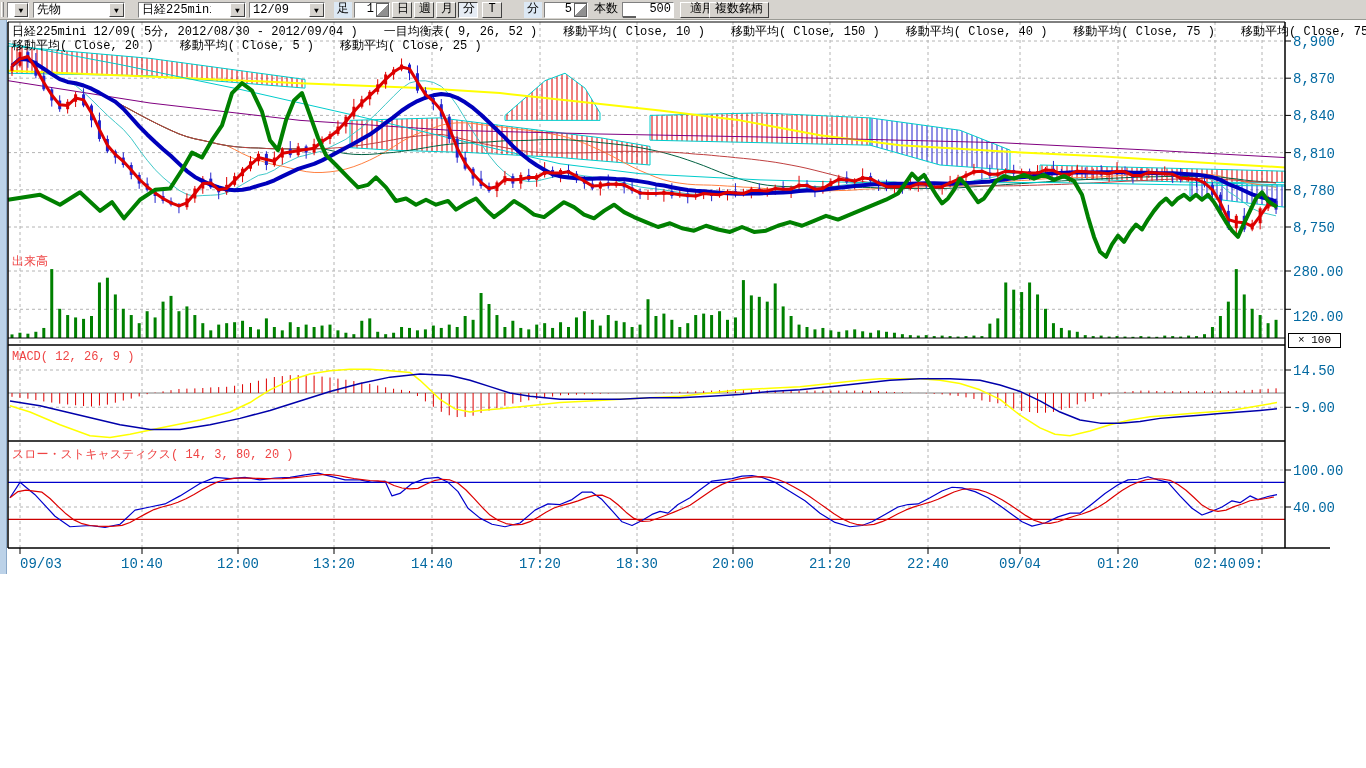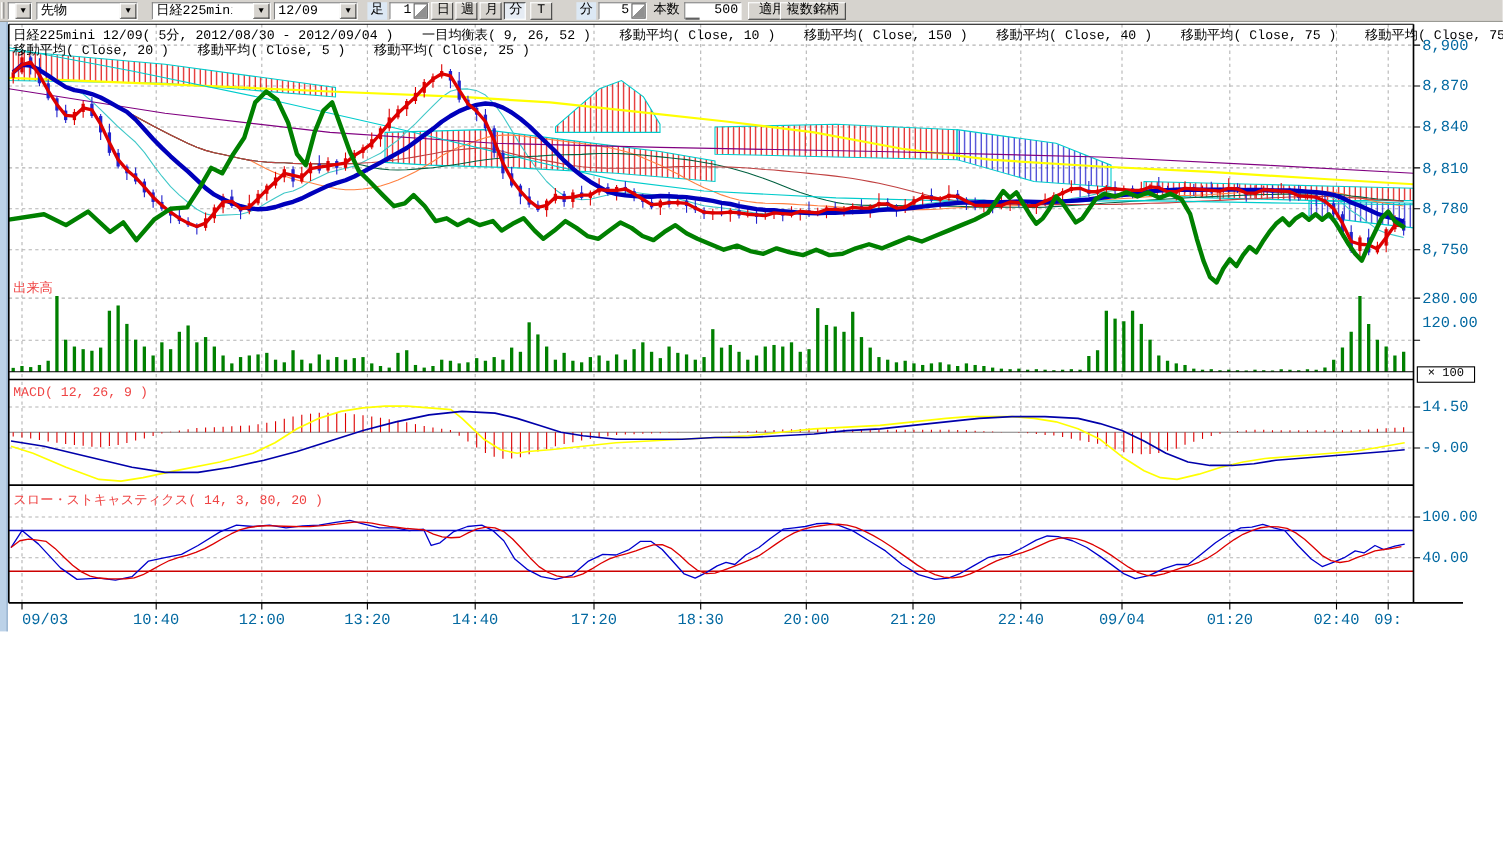--- a/index.html
+++ b/index.html
@@ -858,34 +858,34 @@
   <div class="panel-label" style="left:12px; top:426px;">スロー・ストキャスティクス( 14, 3, 80, 20 )</div>
 
   <div id="axis-layer">
       <div class="axis-label" style="top: 14px; left: 1293px;">8,900</div>
       <div class="axis-label" style="top: 51.2px; left: 1293px;">8,870</div>
       <div class="axis-label" style="top: 88.4px; left: 1293px;">8,840</div>
       <div class="axis-label" style="top: 125.6px; left: 1293px;">8,810</div>
       <div class="axis-label" style="top: 162.8px; left: 1293px;">8,780</div>
       <div class="axis-label" style="top: 200px; left: 1293px;">8,750</div>
       <div class="axis-label" style="top: 244px; left: 1293px;">280.00</div>
-      <div class="axis-label" style="top: 266px; left: 1293px;">120.00</div>
+      <div class="axis-label" style="top: 289px; left: 1293px;">120.00</div>
       <div class="axis-label" style="top: 343.003px; left: 1293px;">14.50</div>
       <div class="axis-label" style="top: 380.274px; left: 1293px;">-9.00</div>
       <div class="axis-label" style="top: 443px; left: 1293px;">100.00</div>
       <div class="axis-label" style="top: 480px; left: 1293px;">40.00</div>
       <div class="axis-label" style="top: 536px; left: 20px;">09/03</div>
       <div class="axis-label" style="top: 536px; left: 118px; width: 48px; text-align: center;">10:40</div>
       <div class="axis-label" style="top: 536px; left: 214px; width: 48px; text-align: center;">12:00</div>
       <div class="axis-label" style="top: 536px; left: 310px; width: 48px; text-align: center;">13:20</div>
       <div class="axis-label" style="top: 536px; left: 408px; width: 48px; text-align: center;">14:40</div>
       <div class="axis-label" style="top: 536px; left: 516px; width: 48px; text-align: center;">17:20</div>
       <div class="axis-label" style="top: 536px; left: 613px; width: 48px; text-align: center;">18:30</div>
       <div class="axis-label" style="top: 536px; left: 709px; width: 48px; text-align: center;">20:00</div>
       <div class="axis-label" style="top: 536px; left: 806px; width: 48px; text-align: center;">21:20</div>
       <div class="axis-label" style="top: 536px; left: 904px; width: 48px; text-align: center;">22:40</div>
       <div class="axis-label" style="top: 536px; left: 996px; width: 48px; text-align: center;">09/04</div>
       <div class="axis-label" style="top: 536px; left: 1094px; width: 48px; text-align: center;">01:20</div>
       <div class="axis-label" style="top: 536px; left: 1191px; width: 48px; text-align: center;">02:40</div>
-      <div class="axis-label" style="top: 536px; left: 1238px; width: 48px; text-align: center;">09:</div>
+      <div class="axis-label" style="top: 536px; left: 1238px; width: 48px; text-align: left;">09:</div>
     </div>
 </div>
 <div class="mult-badge">× 100</div>
 
 </body></html>

